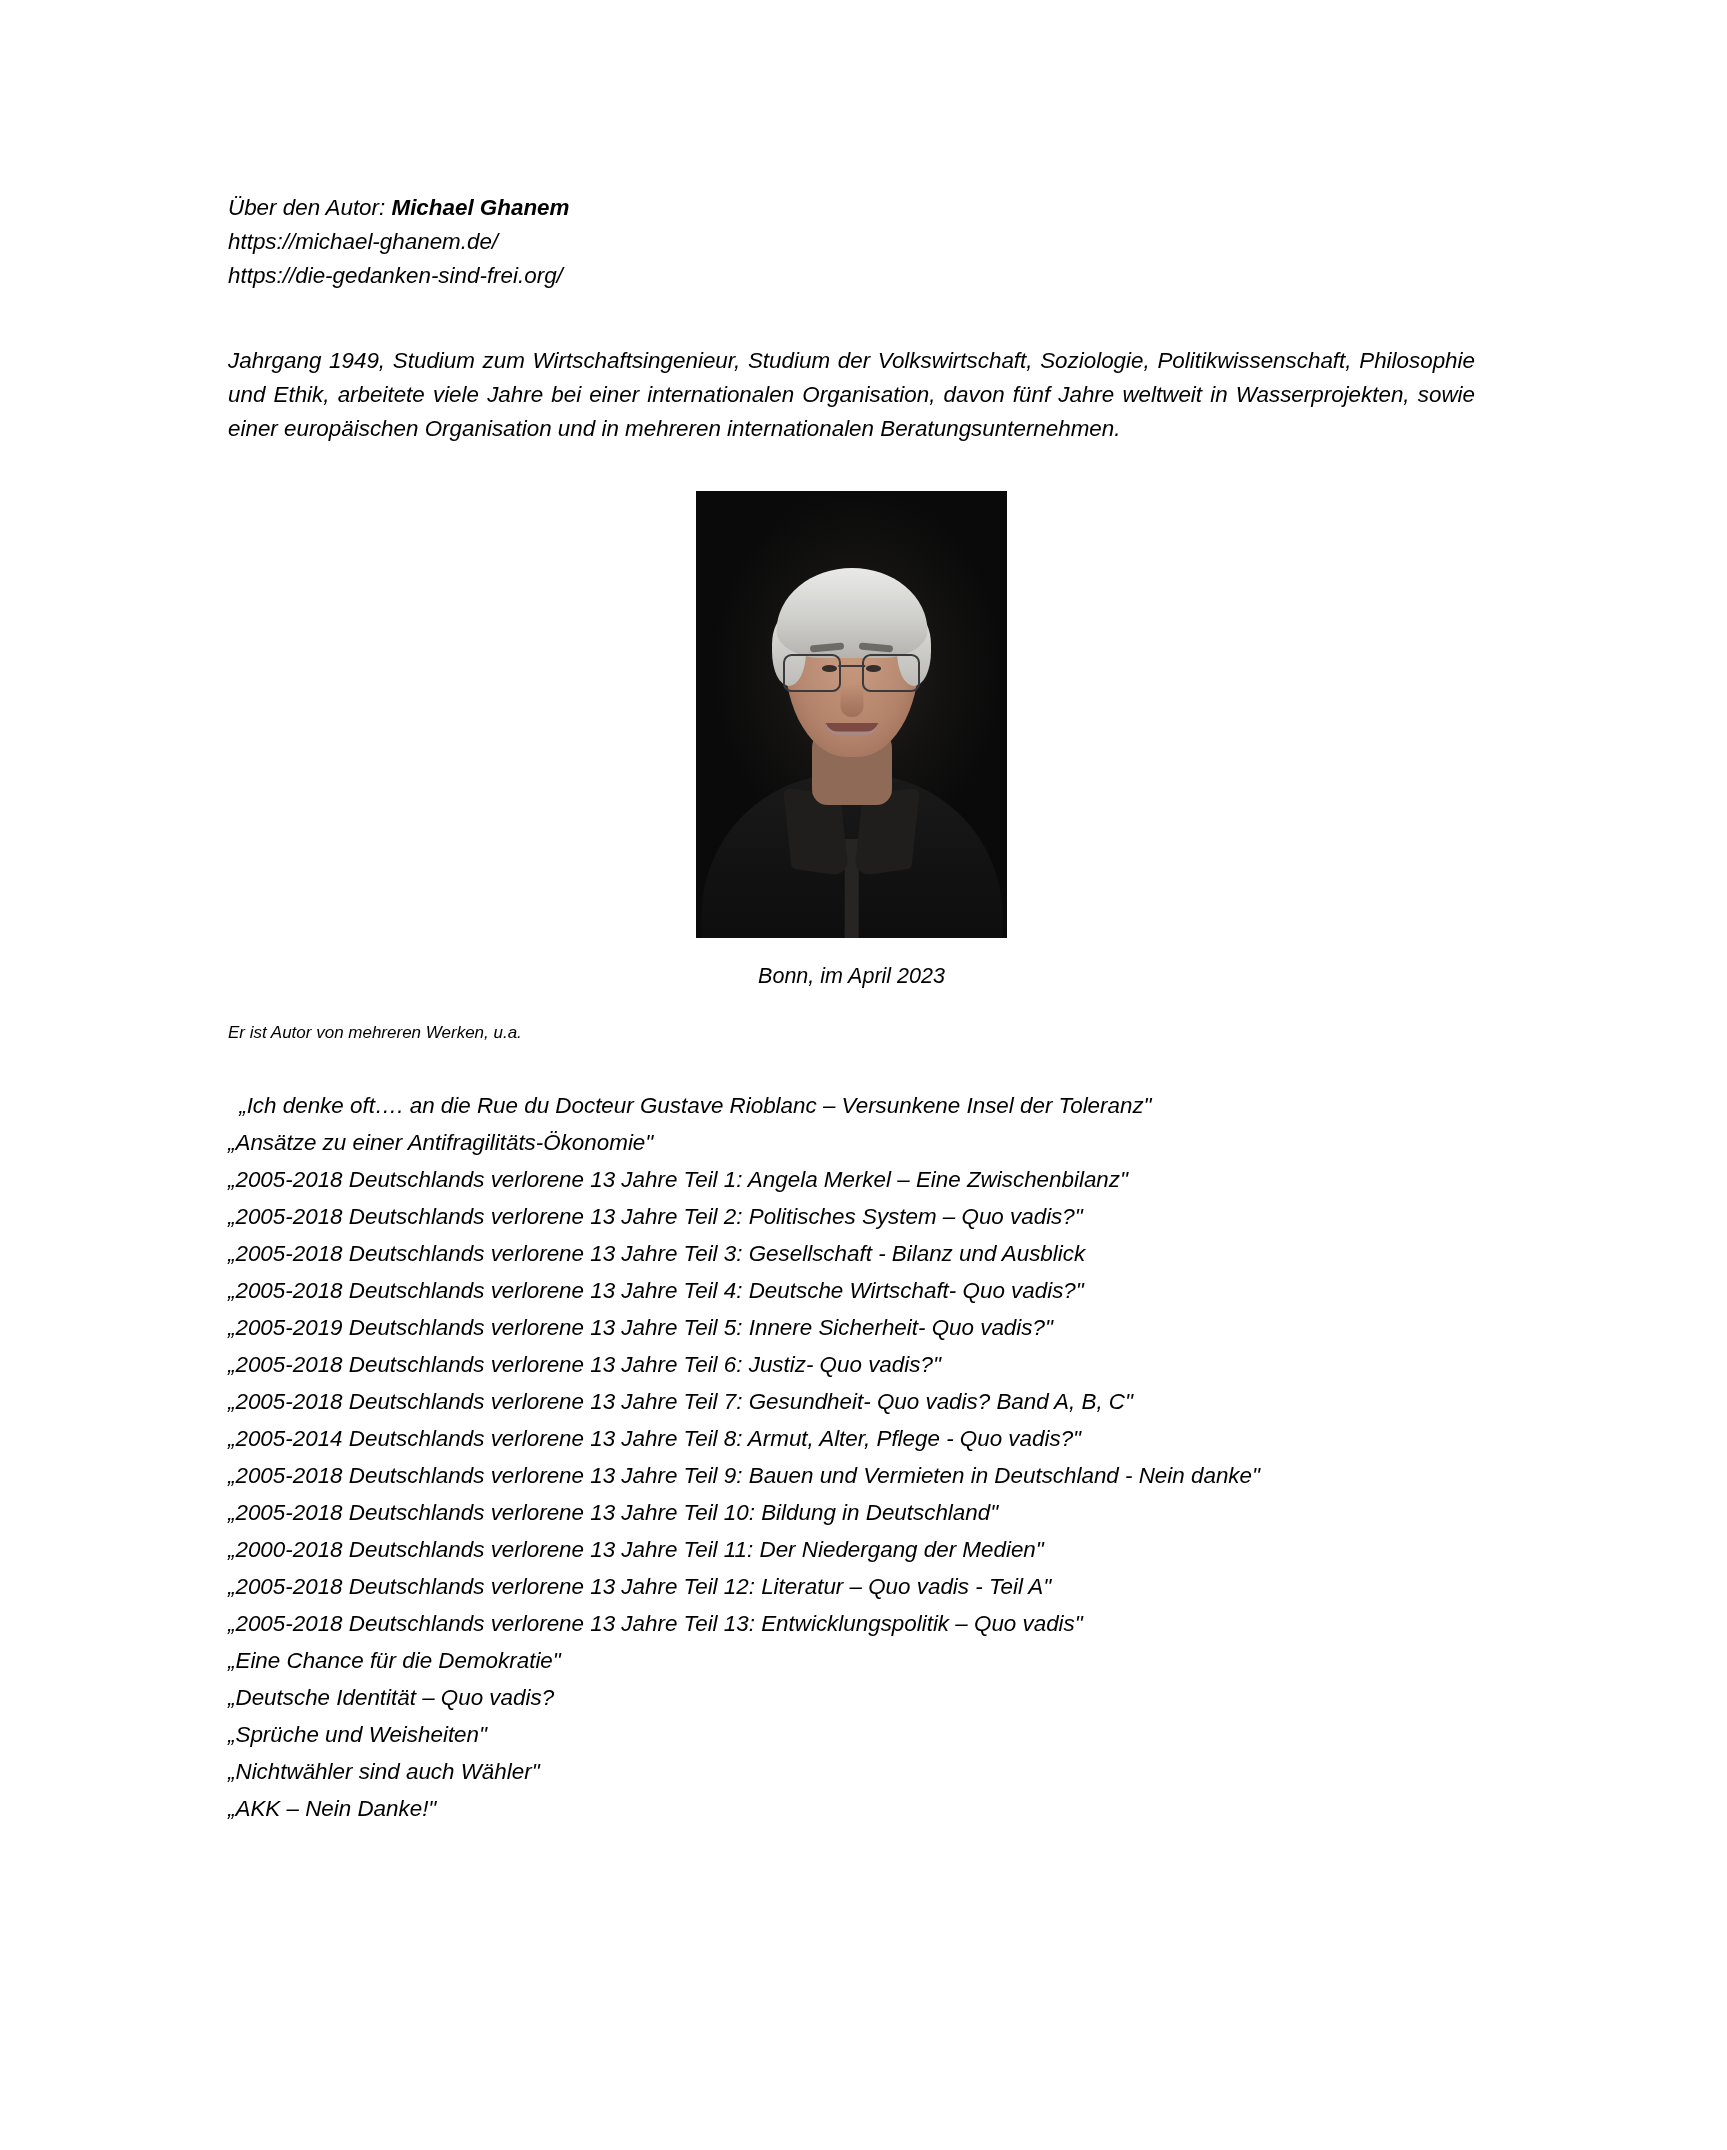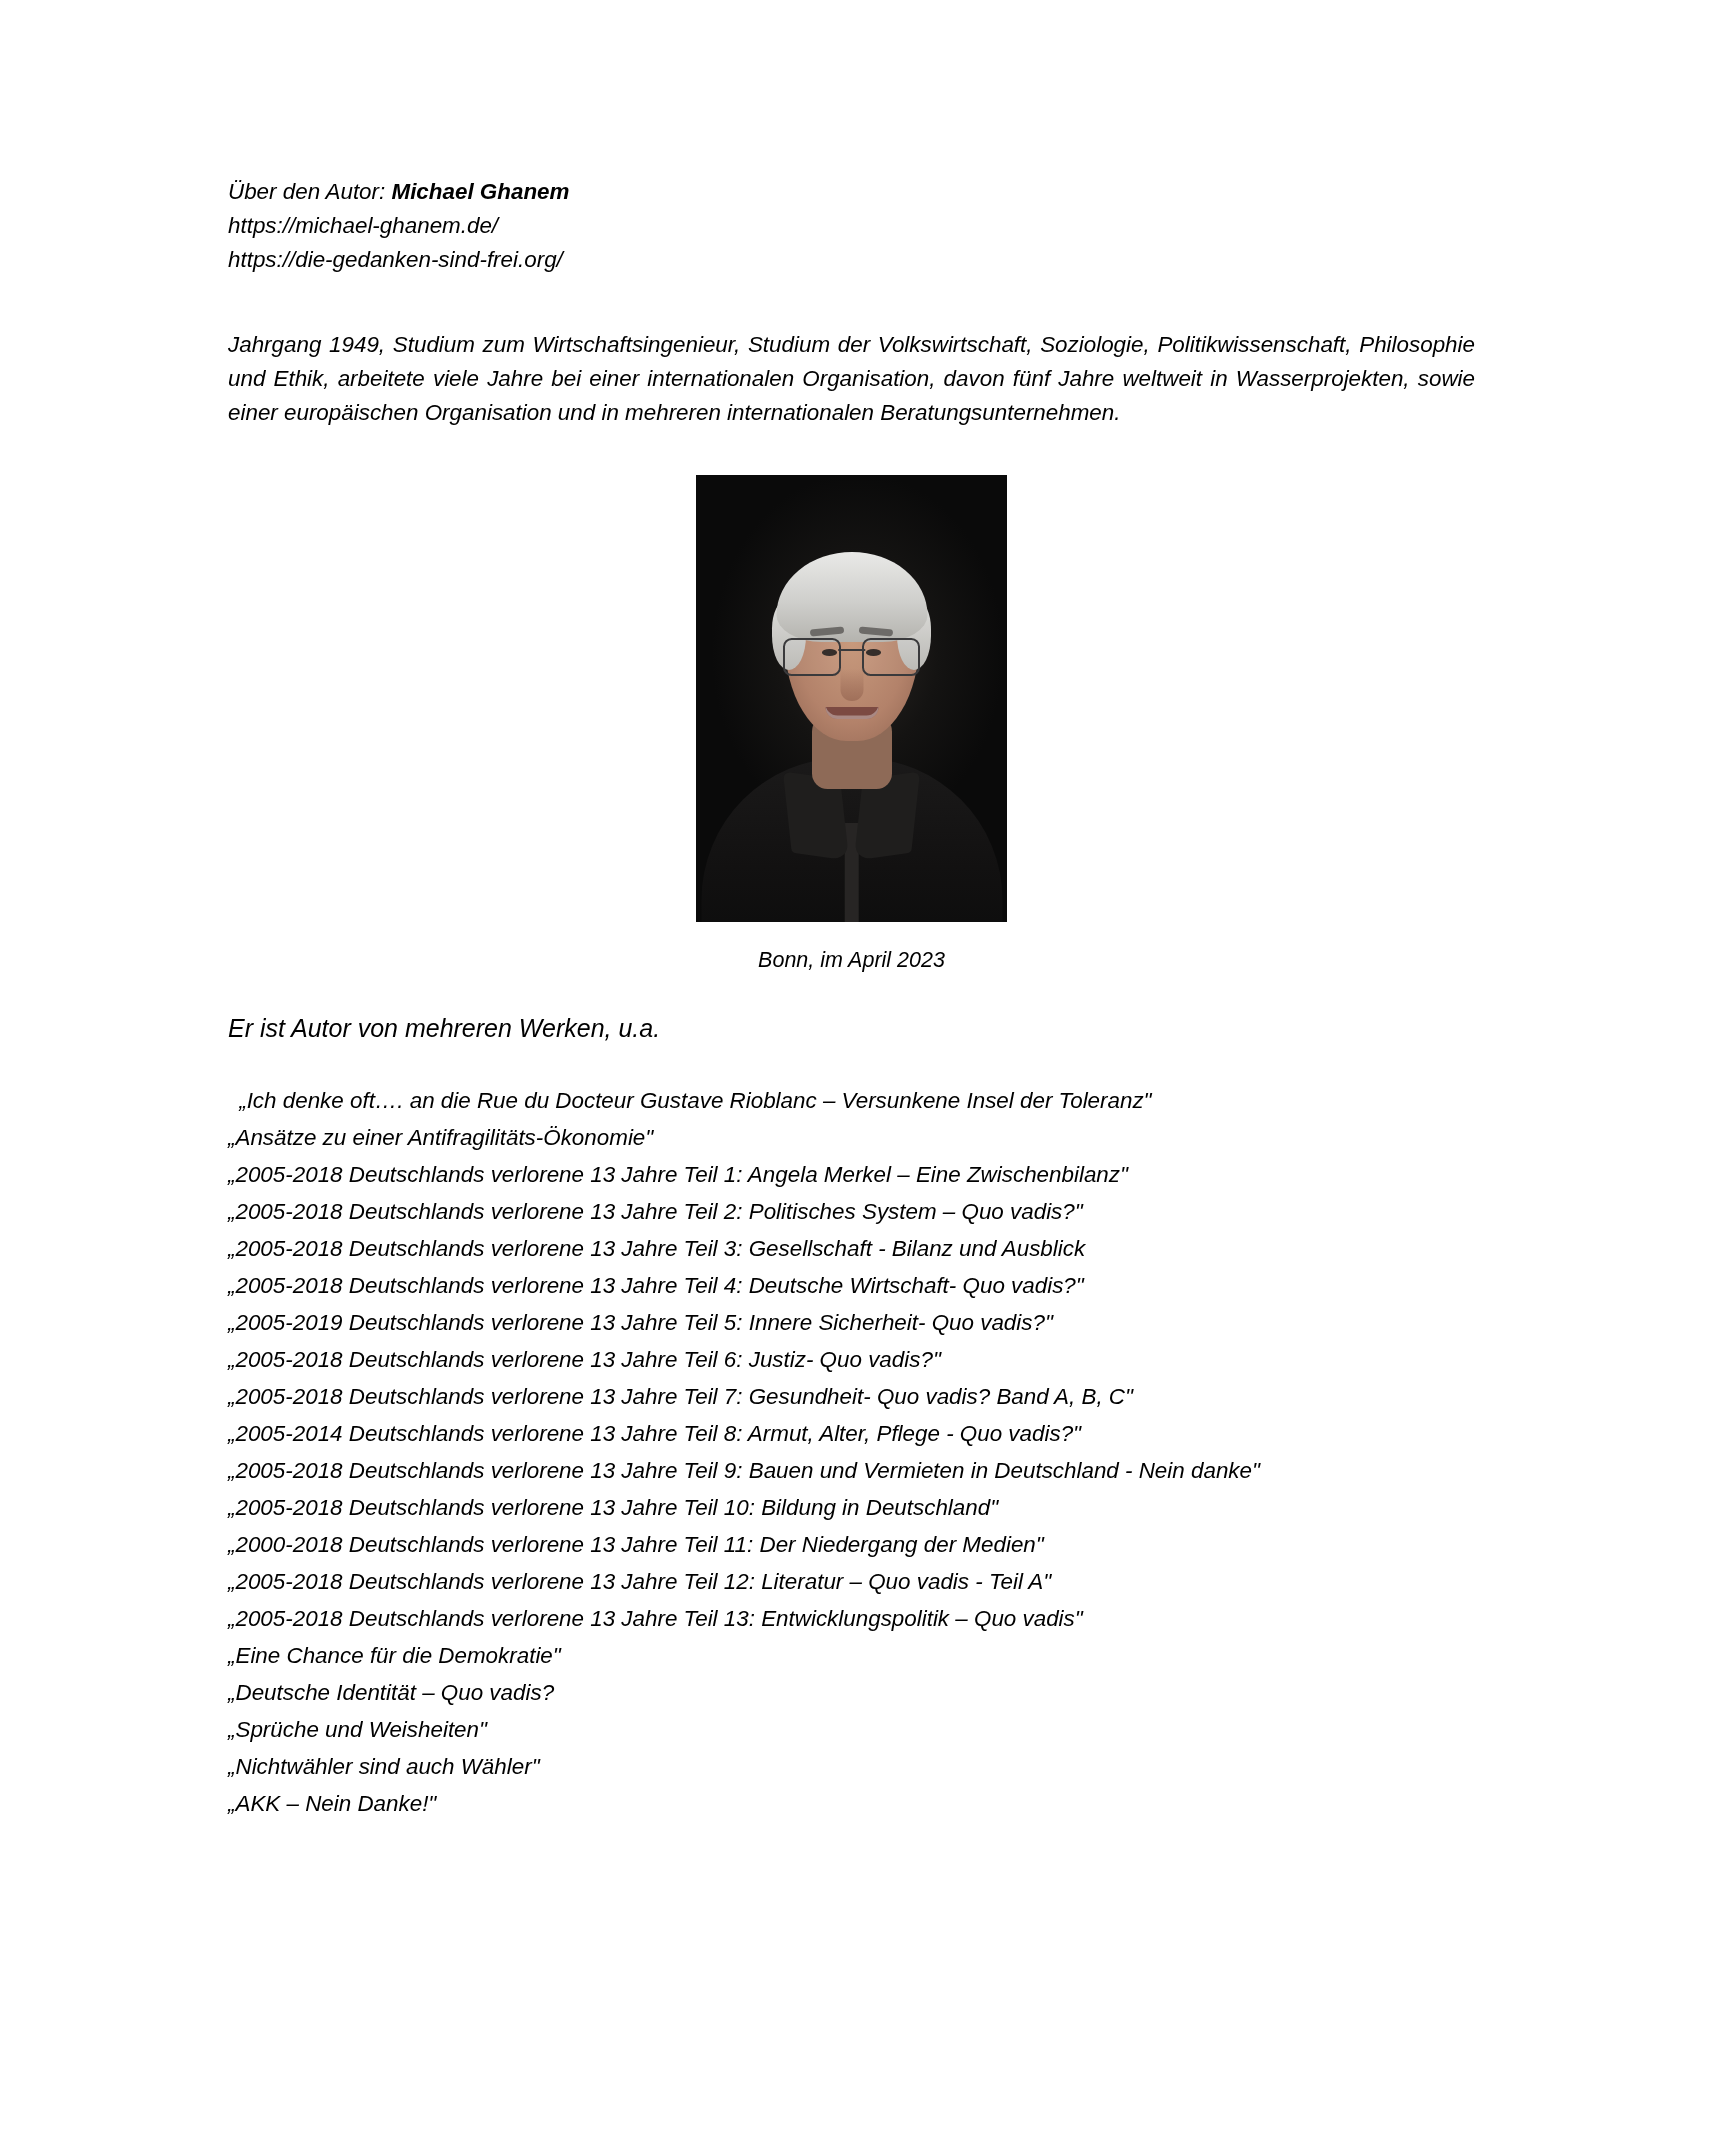--- a/index.html
+++ b/index.html
@@ -19,21 +19,21 @@
     position: relative;
     width: 1727px;
     height: 2235px;
     background: #ffffff;
     box-sizing: border-box;
     padding: 0;
   }
   .content {
     position: absolute;
     left: 228px;
-    top: 175px;
+    top: 191px;
     width: 1273px;
   }
 
   
   .author-line {
     font-style: italic;
     font-size: 22.4px;
     line-height: 34px;
     white-space: nowrap;
   }
@@ -242,23 +242,23 @@
   .caption {
     margin-top: 23px;
     width: 1247px;
     text-align: center;
     font-style: italic;
     font-size: 21.5px;
     line-height: 30px;
   }
 
   .works-intro {
-    margin-top: 36px;
-    font-style: italic;
-    font-size: 25px;
+    margin-top: 25px;
+    font-style: italic;
+    font-size: 17px;
     line-height: 34px;
   }
 
   .works-list {
     margin-top: 37px;
     font-style: italic;
     font-size: 22.4px;
     line-height: 37px;
     width: 1256px;
   }

